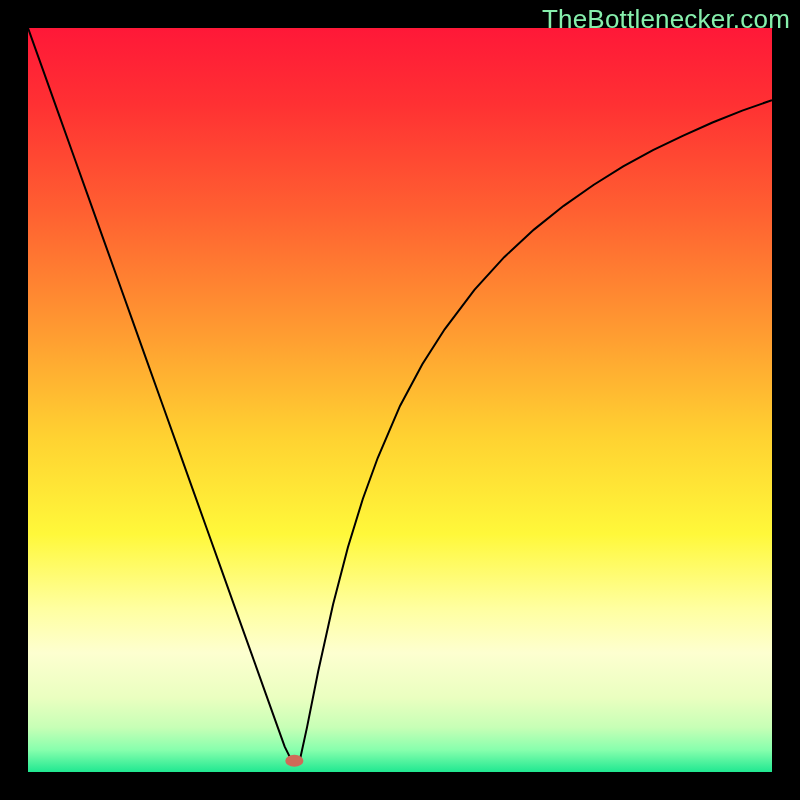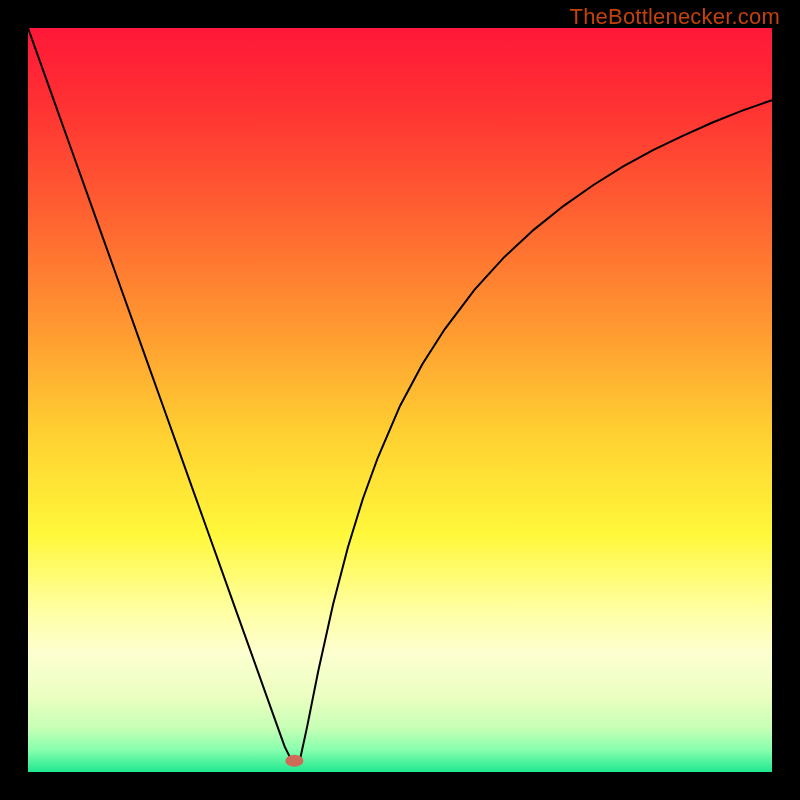--- a/index.html
+++ b/index.html
@@ -22,23 +22,23 @@
   .plot {
     position: absolute;
     left: 28px;
     top: 28px;
     width: 744px;
     height: 744px;
   }
   .watermark {
     position: absolute;
     top: 4px;
-    right: 20px;
-    color: #c2410c;
-    font-size: 22px;
+    right: 10px;
+    color: #86efac;
+    font-size: 26px;
     font-weight: 400;
     letter-spacing: 0.2px;
   }
 </style>
 </head>
 <body>
 
 <div class="frame"></div>
 <svg class="plot" viewBox="0 0 744 744" preserveAspectRatio="none">
   <defs>

